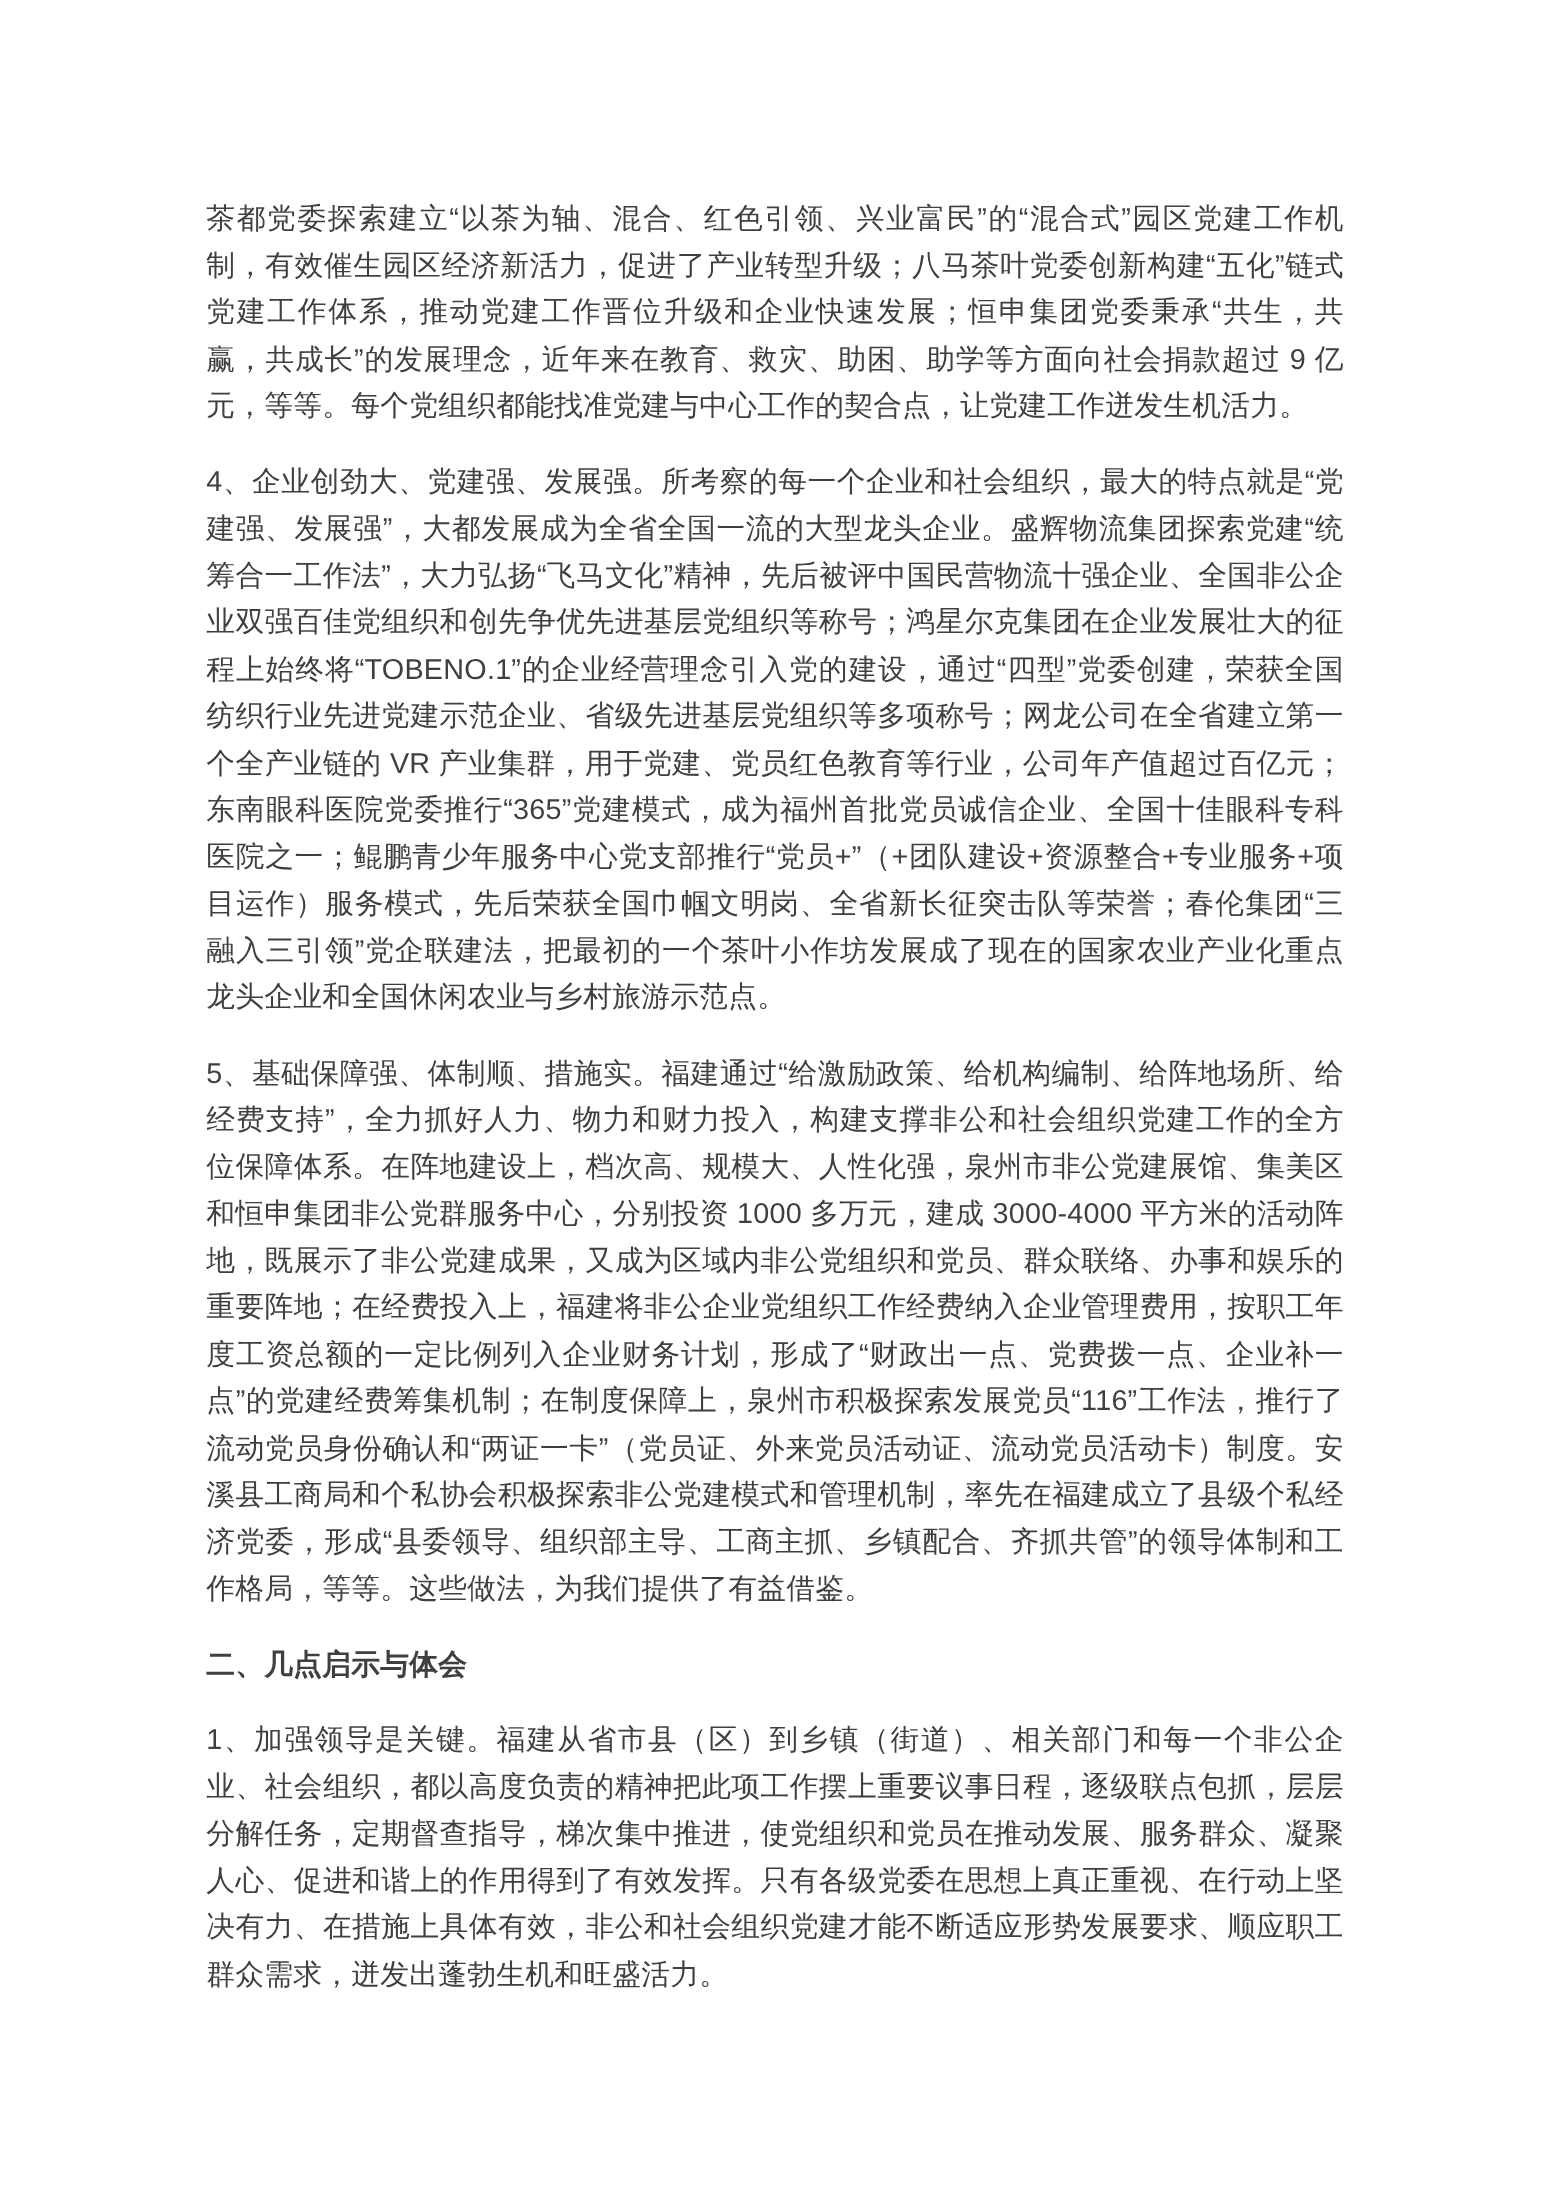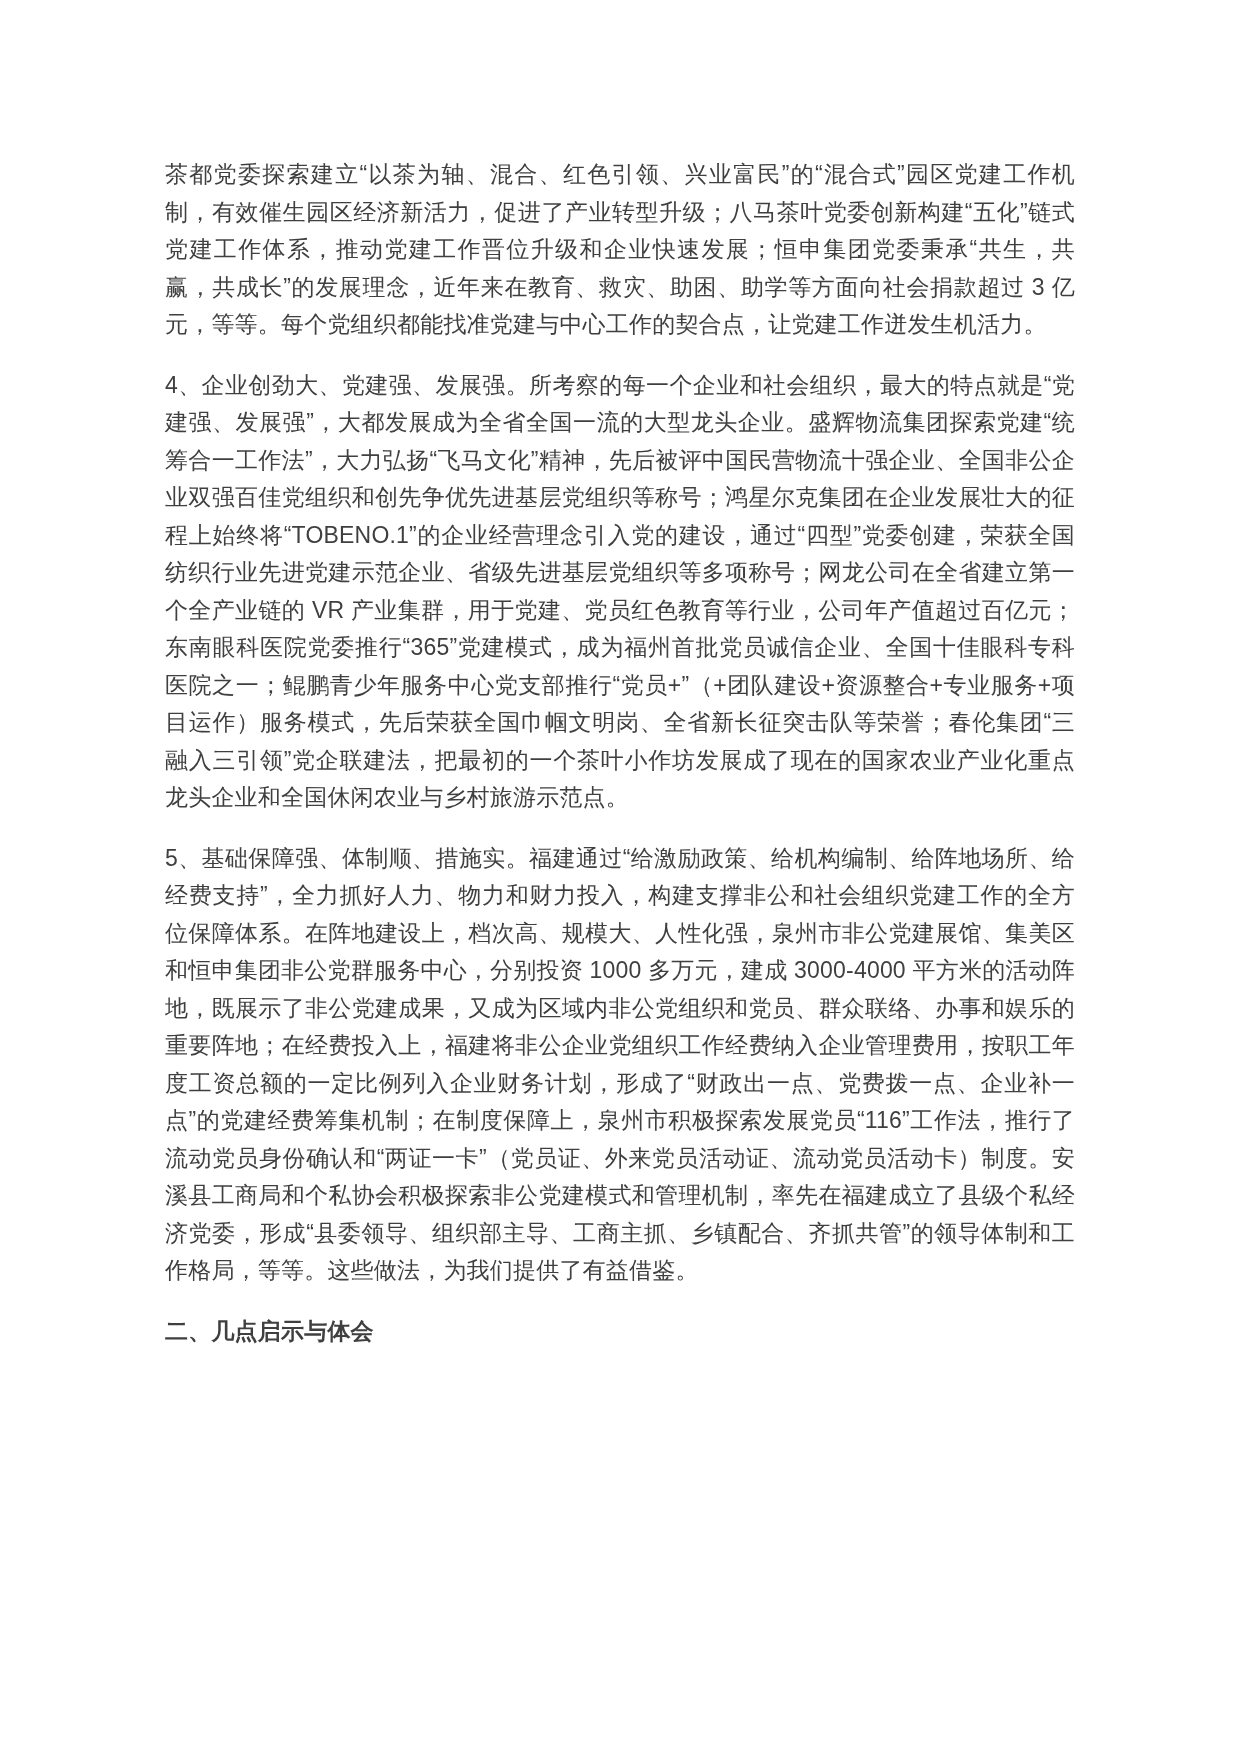--- a/index.html
+++ b/index.html
@@ -31,22 +31,23 @@
   }
   .heading {
     
     font-weight: bold;
   }
 </style>
 </head>
 <body>
 
 <div class="page">
-  <p class="para">茶都党委探索建立“以茶为轴、混合、红色引领、兴业富民”的“混合式”园区党建工作机制，有效催生园区经济新活力，促进了产业转型升级；八马茶叶党委创新构建“五化”链式党建工作体系，推动党建工作晋位升级和企业快速发展；恒申集团党委秉承“共生，共赢，共成长”的发展理念，近年来在教育、救灾、助困、助学等方面向社会捐款超过 3 亿元，等等。每个党组织都能找准党建与中心工作的契合点，让党建工作迸发生机活力。</p>
+  <p class="para">茶都党委探索建立“以茶为轴、混合、红色引领、兴业富民”的“混合式”园区党建工作机制，有效催生园区经济新活力，促进了产业转型升级；八马茶叶党委创新构建“五化”链式党建工作体系，推动党建工作晋位升级和企业快速发展；恒申集团党委秉承“共生，共赢，共成长”的发展理念，近年来在教育、救灾、助困、助学等方面向社会捐款超过 9 亿元，等等。每个党组织都能找准党建与中心工作的契合点，让党建工作迸发生机活力。</p>
 
   <p class="para">4、企业创劲大、党建强、发展强。所考察的每一个企业和社会组织，最大的特点就是“党建强、发展强”，大都发展成为全省全国一流的大型龙头企业。盛辉物流集团探索党建“统筹合一工作法”，大力弘扬“飞马文化”精神，先后被评中国民营物流十强企业、全国非公企业双强百佳党组织和创先争优先进基层党组织等称号；鸿星尔克集团在企业发展壮大的征程上始终将“TOBENO.1”的企业经营理念引入党的建设，通过“四型”党委创建，荣获全国纺织行业先进党建示范企业、省级先进基层党组织等多项称号；网龙公司在全省建立第一个全产业链的 VR 产业集群，用于党建、党员红色教育等行业，公司年产值超过百亿元；东南眼科医院党委推行“365”党建模式，成为福州首批党员诚信企业、全国十佳眼科专科医院之一；鲲鹏青少年服务中心党支部推行“党员+”（+团队建设+资源整合+专业服务+项目运作）服务模式，先后荣获全国巾帼文明岗、全省新长征突击队等荣誉；春伦集团“三融入三引领”党企联建法，把最初的一个茶叶小作坊发展成了现在的国家农业产业化重点龙头企业和全国休闲农业与乡村旅游示范点。</p>
 
   <p class="para">5、基础保障强、体制顺、措施实。福建通过“给激励政策、给机构编制、给阵地场所、给经费支持”，全力抓好人力、物力和财力投入，构建支撑非公和社会组织党建工作的全方位保障体系。在阵地建设上，档次高、规模大、人性化强，泉州市非公党建展馆、集美区和恒申集团非公党群服务中心，分别投资 1000 多万元，建成 3000-4000 平方米的活动阵地，既展示了非公党建成果，又成为区域内非公党组织和党员、群众联络、办事和娱乐的重要阵地；在经费投入上，福建将非公企业党组织工作经费纳入企业管理费用，按职工年度工资总额的一定比例列入企业财务计划，形成了“财政出一点、党费拨一点、企业补一点”的党建经费筹集机制；在制度保障上，泉州市积极探索发展党员“116”工作法，推行了流动党员身份确认和“两证一卡”（党员证、外来党员活动证、流动党员活动卡）制度。安溪县工商局和个私协会积极探索非公党建模式和管理机制，率先在福建成立了县级个私经济党委，形成“县委领导、组织部主导、工商主抓、乡镇配合、齐抓共管”的领导体制和工作格局，等等。这些做法，为我们提供了有益借鉴。</p>
 
   <p class="para heading">二、几点启示与体会</p>
 
 
+  <p class="para">1、加强领导是关键。福建从省市县（区）到乡镇（街道）、相关部门和每一个非公企业、社会组织，都以高度负责的精神把此项工作摆上重要议事日程，逐级联点包抓，层层分解任务，定期督查指导，梯次集中推进，使党组织和党员在推动发展、服务群众、凝聚人心、促进和谐上的作用得到了有效发挥。只有各级党委在思想上真正重视、在行动上坚决有力、在措施上具体有效，非公和社会组织党建才能不断适应形势发展要求、顺应职工群众需求，迸发出蓬勃生机和旺盛活力。</p>
 </div>
 
 </body></html>

